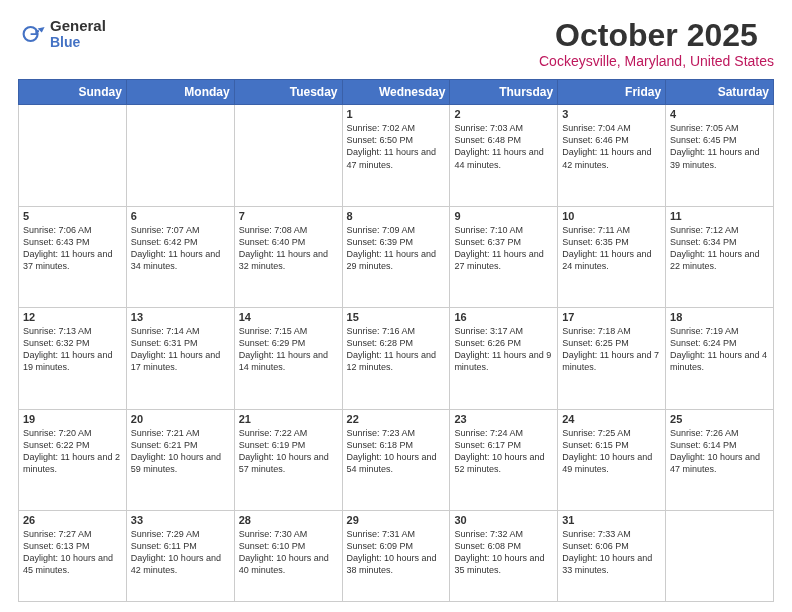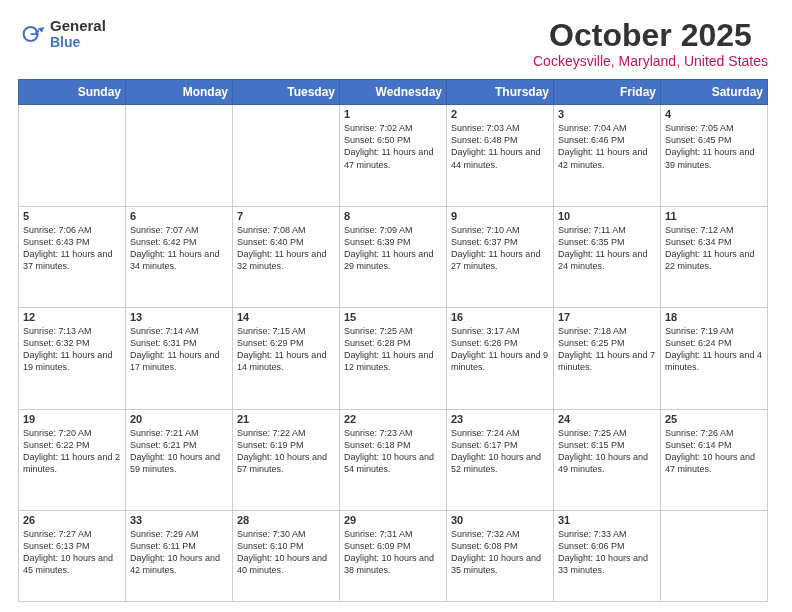--- a/index.html
+++ b/index.html
@@ -6,21 +6,21 @@
     body {
       width: 792px;
       height: 612px;
       background: #fff;
       font-family: Arial, sans-serif;
       overflow: hidden;
     }
     .page {
       width: 792px;
       height: 612px;
-      padding: 18px 24px 10px 18px;
+      padding: 18px 18px 10px 18px;
       display: flex;
       flex-direction: column;
     }
     .header-area {
       display: flex;
       justify-content: space-between;
       align-items: flex-start;
       margin-bottom: 10px;
     }
     .logo {
@@ -226,21 +226,21 @@
 Daylight: 11 hours and 17 minutes.</div>
           </td>
           <td>
             <span class="day-num">14</span>
             <div class="day-info">Sunrise: 7:15 AM
 Sunset: 6:29 PM
 Daylight: 11 hours and 14 minutes.</div>
           </td>
           <td>
             <span class="day-num">15</span>
-            <div class="day-info">Sunrise: 7:25 AM
+            <div class="day-info">Sunrise: 7:16 AM
 Sunset: 6:28 PM
 Daylight: 11 hours and 12 minutes.</div>
           </td>
           <td>
             <span class="day-num">16</span>
             <div class="day-info">Sunrise: 3:17 AM
 Sunset: 6:26 PM
 Daylight: 11 hours and 9 minutes.</div>
           </td>
           <td>

